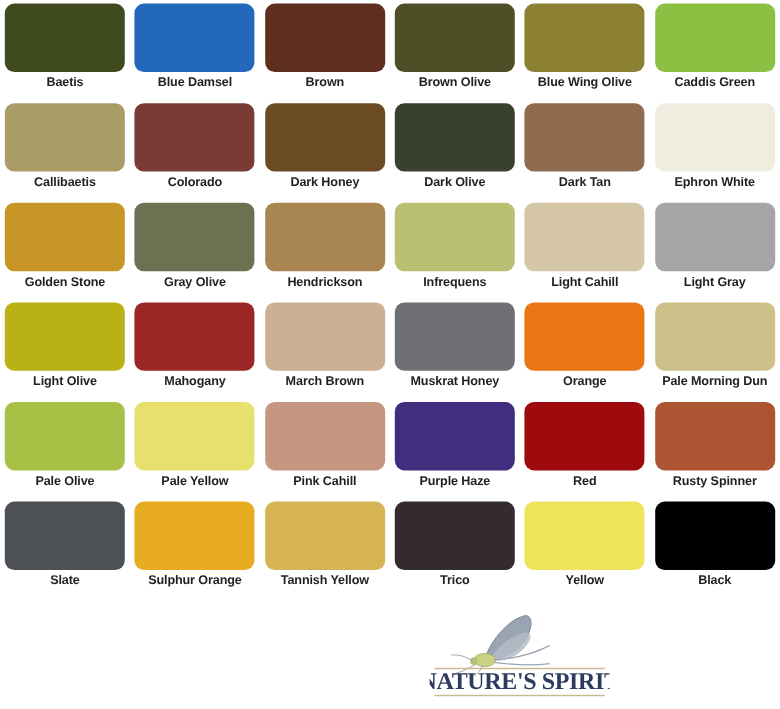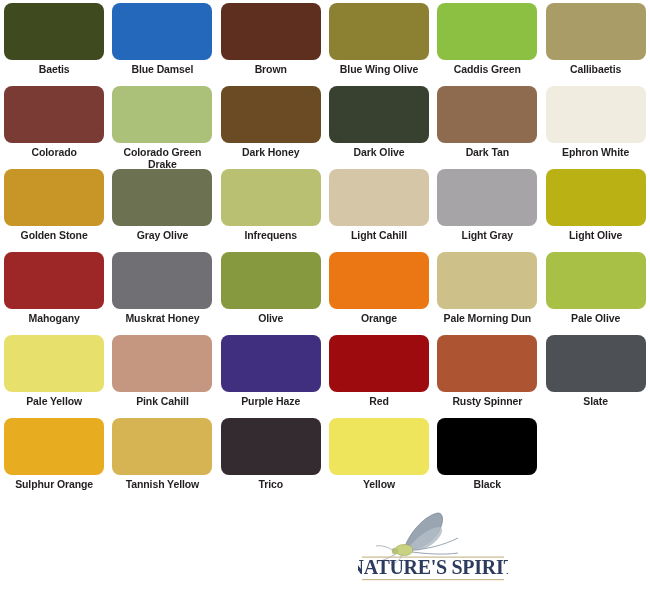--- a/index.html
+++ b/index.html
@@ -77,40 +77,40 @@
       </div>
       <div class="swatch-cell">
         <div class="swatch-chip" style="background: rgb(36, 104, 188);"></div>
         <div class="swatch-label">Blue Damsel</div>
       </div>
       <div class="swatch-cell">
         <div class="swatch-chip" style="background: rgb(94, 47, 31);"></div>
         <div class="swatch-label">Brown</div>
       </div>
       <div class="swatch-cell">
+        <div class="swatch-chip" style="background: rgb(79, 79, 39);"></div>
+        <div class="swatch-label">Brown Olive</div>
+      </div>
+      <div class="swatch-cell">
         <div class="swatch-chip" style="background: rgb(140, 128, 51);"></div>
         <div class="swatch-label">Blue Wing Olive</div>
       </div>
       <div class="swatch-cell">
         <div class="swatch-chip" style="background: rgb(140, 192, 66);"></div>
         <div class="swatch-label">Caddis Green</div>
       </div>
       <div class="swatch-cell">
         <div class="swatch-chip" style="background: rgb(170, 156, 103);"></div>
         <div class="swatch-label">Callibaetis</div>
       </div>
       <div class="swatch-cell">
         <div class="swatch-chip" style="background: rgb(123, 59, 53);"></div>
         <div class="swatch-label">Colorado</div>
       </div>
       <div class="swatch-cell">
-        <div class="swatch-chip" style="background: rgb(171, 192, 120);"></div>
-        <div class="swatch-label">Colorado Green Drake</div>
-      </div>
-      <div class="swatch-cell">
         <div class="swatch-chip" style="background: rgb(106, 75, 35);"></div>
         <div class="swatch-label">Dark Honey</div>
       </div>
       <div class="swatch-cell">
         <div class="swatch-chip" style="background: rgb(56, 64, 48);"></div>
         <div class="swatch-label">Dark Olive</div>
       </div>
       <div class="swatch-cell">
         <div class="swatch-chip" style="background: rgb(142, 106, 78);"></div>
         <div class="swatch-label">Dark Tan</div>
@@ -121,46 +121,50 @@
       </div>
       <div class="swatch-cell">
         <div class="swatch-chip" style="background: rgb(199, 150, 39);"></div>
         <div class="swatch-label">Golden Stone</div>
       </div>
       <div class="swatch-cell">
         <div class="swatch-chip" style="background: rgb(108, 113, 82);"></div>
         <div class="swatch-label">Gray Olive</div>
       </div>
       <div class="swatch-cell">
+        <div class="swatch-chip" style="background: rgb(169, 133, 81);"></div>
+        <div class="swatch-label">Hendrickson</div>
+      </div>
+      <div class="swatch-cell">
         <div class="swatch-chip" style="background: rgb(185, 192, 113);"></div>
         <div class="swatch-label">Infrequens</div>
       </div>
       <div class="swatch-cell">
         <div class="swatch-chip" style="background: rgb(214, 198, 168);"></div>
         <div class="swatch-label">Light Cahill</div>
       </div>
       <div class="swatch-cell">
         <div class="swatch-chip" style="background: rgb(167, 164, 168);"></div>
         <div class="swatch-label">Light Gray</div>
       </div>
       <div class="swatch-cell">
         <div class="swatch-chip" style="background: rgb(186, 178, 21);"></div>
         <div class="swatch-label">Light Olive</div>
       </div>
       <div class="swatch-cell">
         <div class="swatch-chip" style="background: rgb(157, 39, 38);"></div>
         <div class="swatch-label">Mahogany</div>
       </div>
       <div class="swatch-cell">
+        <div class="swatch-chip" style="background: rgb(203, 176, 148);"></div>
+        <div class="swatch-label">March Brown</div>
+      </div>
+      <div class="swatch-cell">
         <div class="swatch-chip" style="background: rgb(112, 111, 116);"></div>
         <div class="swatch-label">Muskrat Honey</div>
-      </div>
-      <div class="swatch-cell">
-        <div class="swatch-chip" style="background: rgb(134, 153, 62);"></div>
-        <div class="swatch-label">Olive</div>
       </div>
       <div class="swatch-cell">
         <div class="swatch-chip" style="background: rgb(234, 119, 19);"></div>
         <div class="swatch-label">Orange</div>
       </div>
       <div class="swatch-cell">
         <div class="swatch-chip" style="background: rgb(205, 193, 137);"></div>
         <div class="swatch-label">Pale Morning Dun</div>
       </div>
       <div class="swatch-cell">

